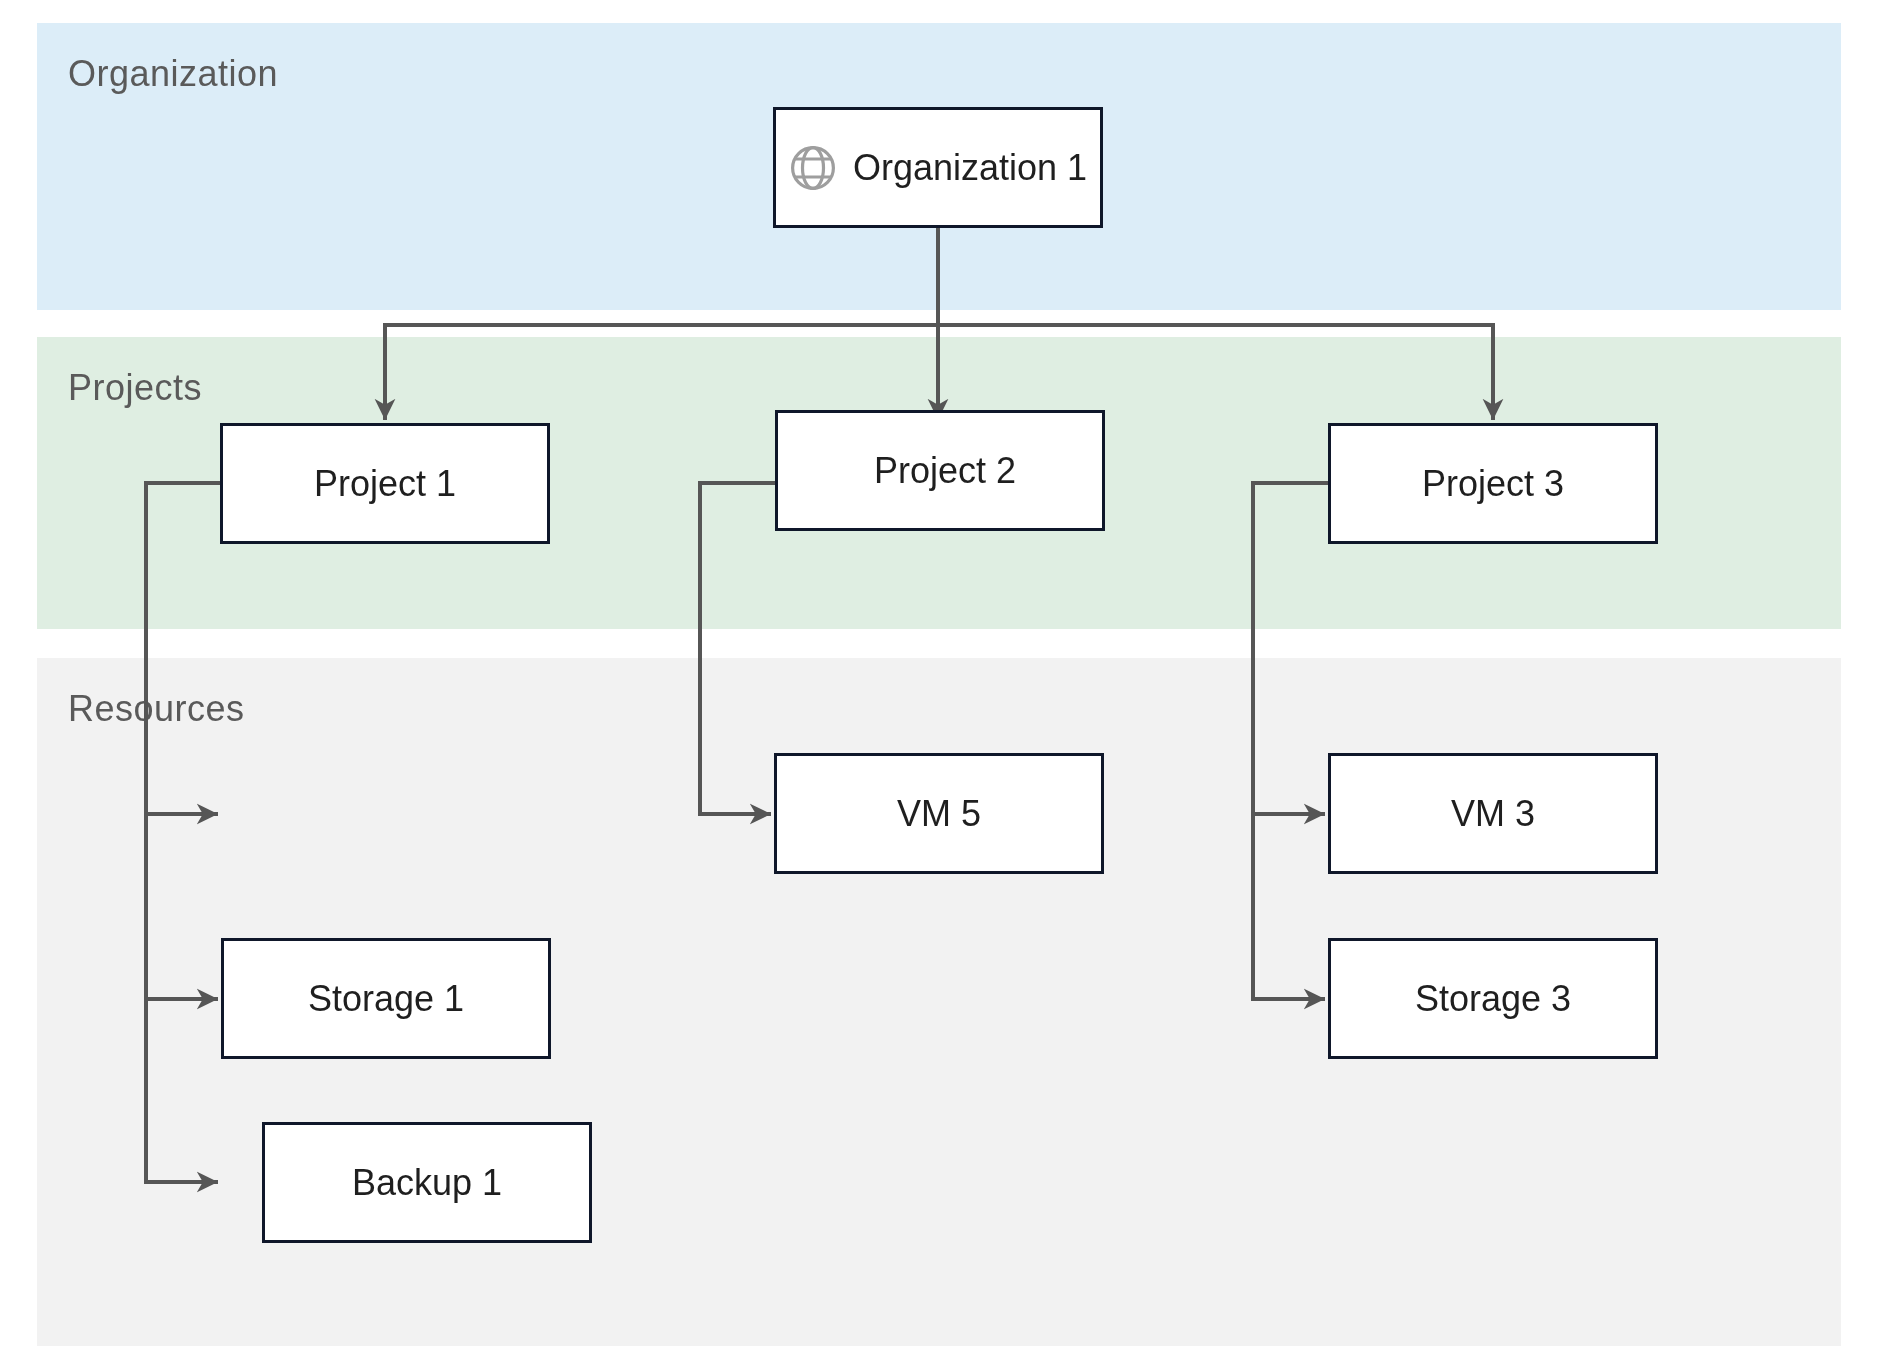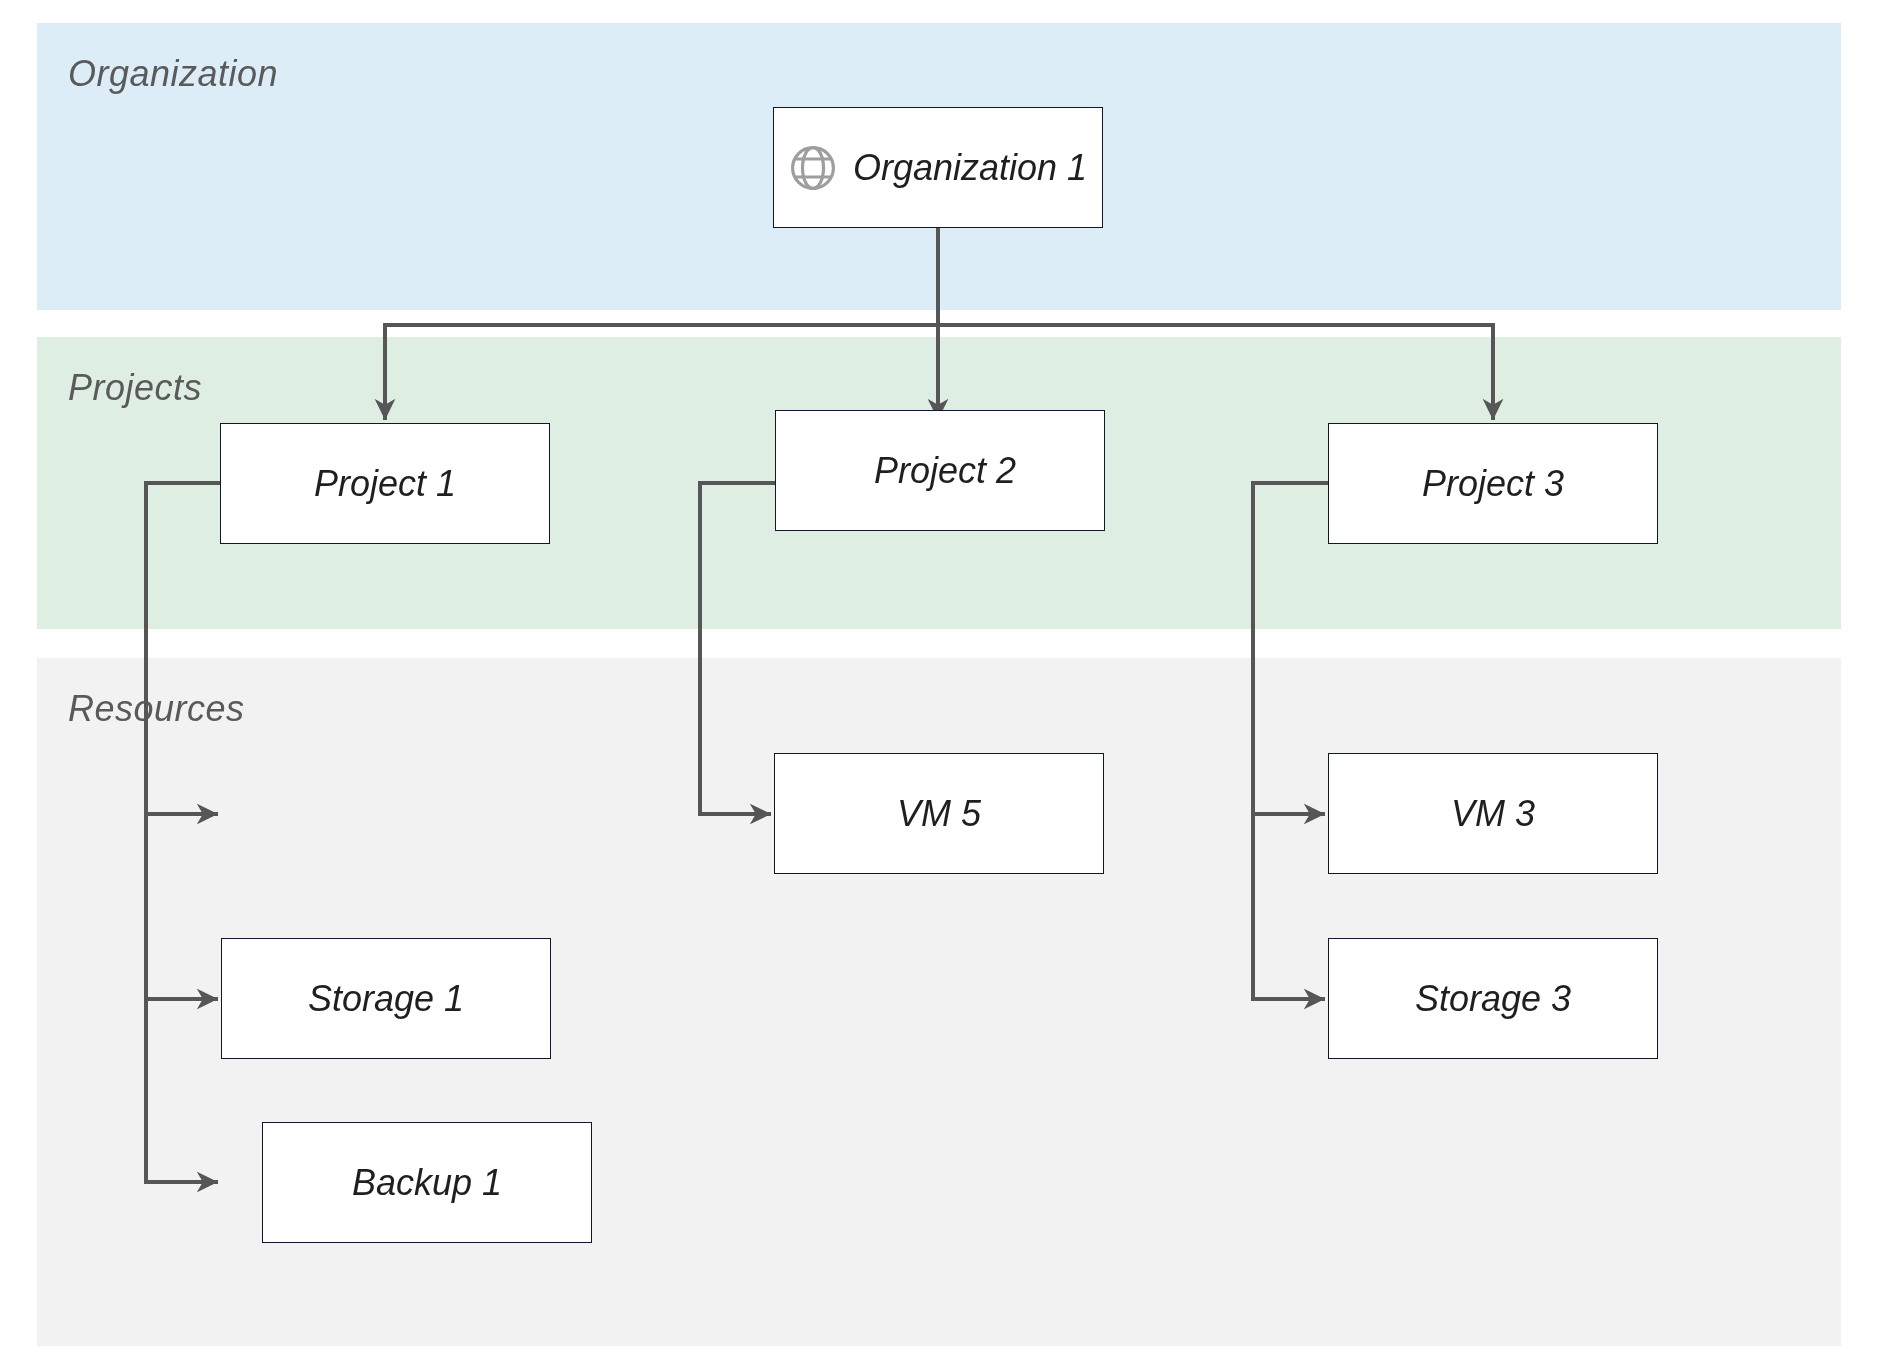--- a/index.html
+++ b/index.html
@@ -3,21 +3,20 @@
 <meta charset="utf-8">
 <style>
   html, body { margin: 0; padding: 0; background: #ffffff; }
   .canvas {
     position: relative;
     width: 1884px;
     height: 1358px;
     background: #ffffff;
     font-family: "Liberation Sans", sans-serif;
     overflow: hidden;
-    font-style: italic;
   }
   .band {
     position: absolute;
     left: 37px;
     width: 1804px;
   }
   .band-organization { top: 23px;  height: 287px; background: #dcedf8; }
   .band-projects     { top: 337px; height: 292px; background: #dfeee2; }
   .band-resources    { top: 658px; height: 688px; background: #f2f2f2; }
   .band-label {
@@ -35,21 +34,21 @@
     height: 1358px;
     pointer-events: none;
     z-index: 1;
   }
   .node {
     position: absolute;
     box-sizing: border-box;
     width: 330px;
     height: 121px;
     background: #ffffff;
-    border: 1px solid #0f172a;
+    border: 3px solid #0f172a;
     display: flex;
     align-items: center;
     justify-content: center;
     gap: 16px;
     font-size: 36px;
     color: #1f1f1f;
     z-index: 2;
   }
   .node .globe { flex: 0 0 auto; display: block; }
   

